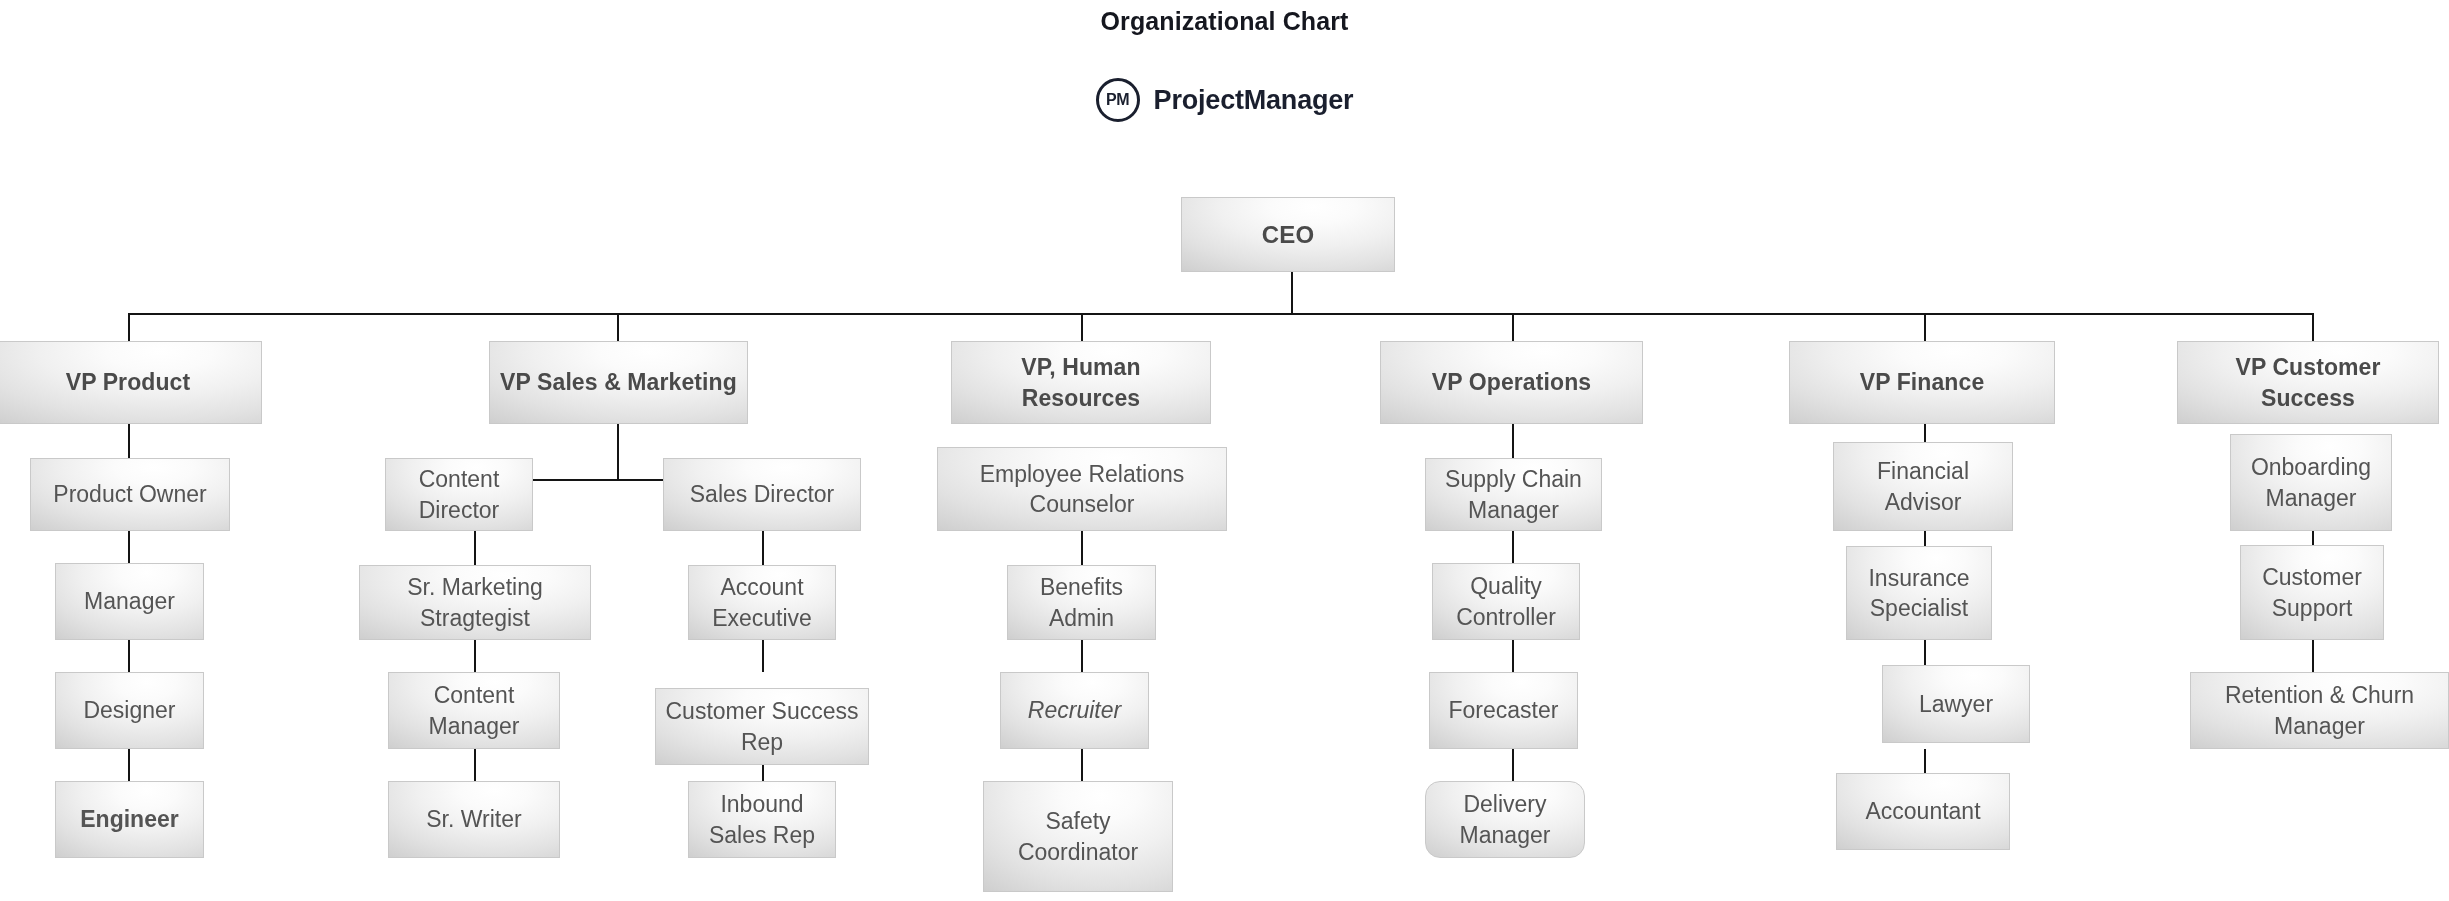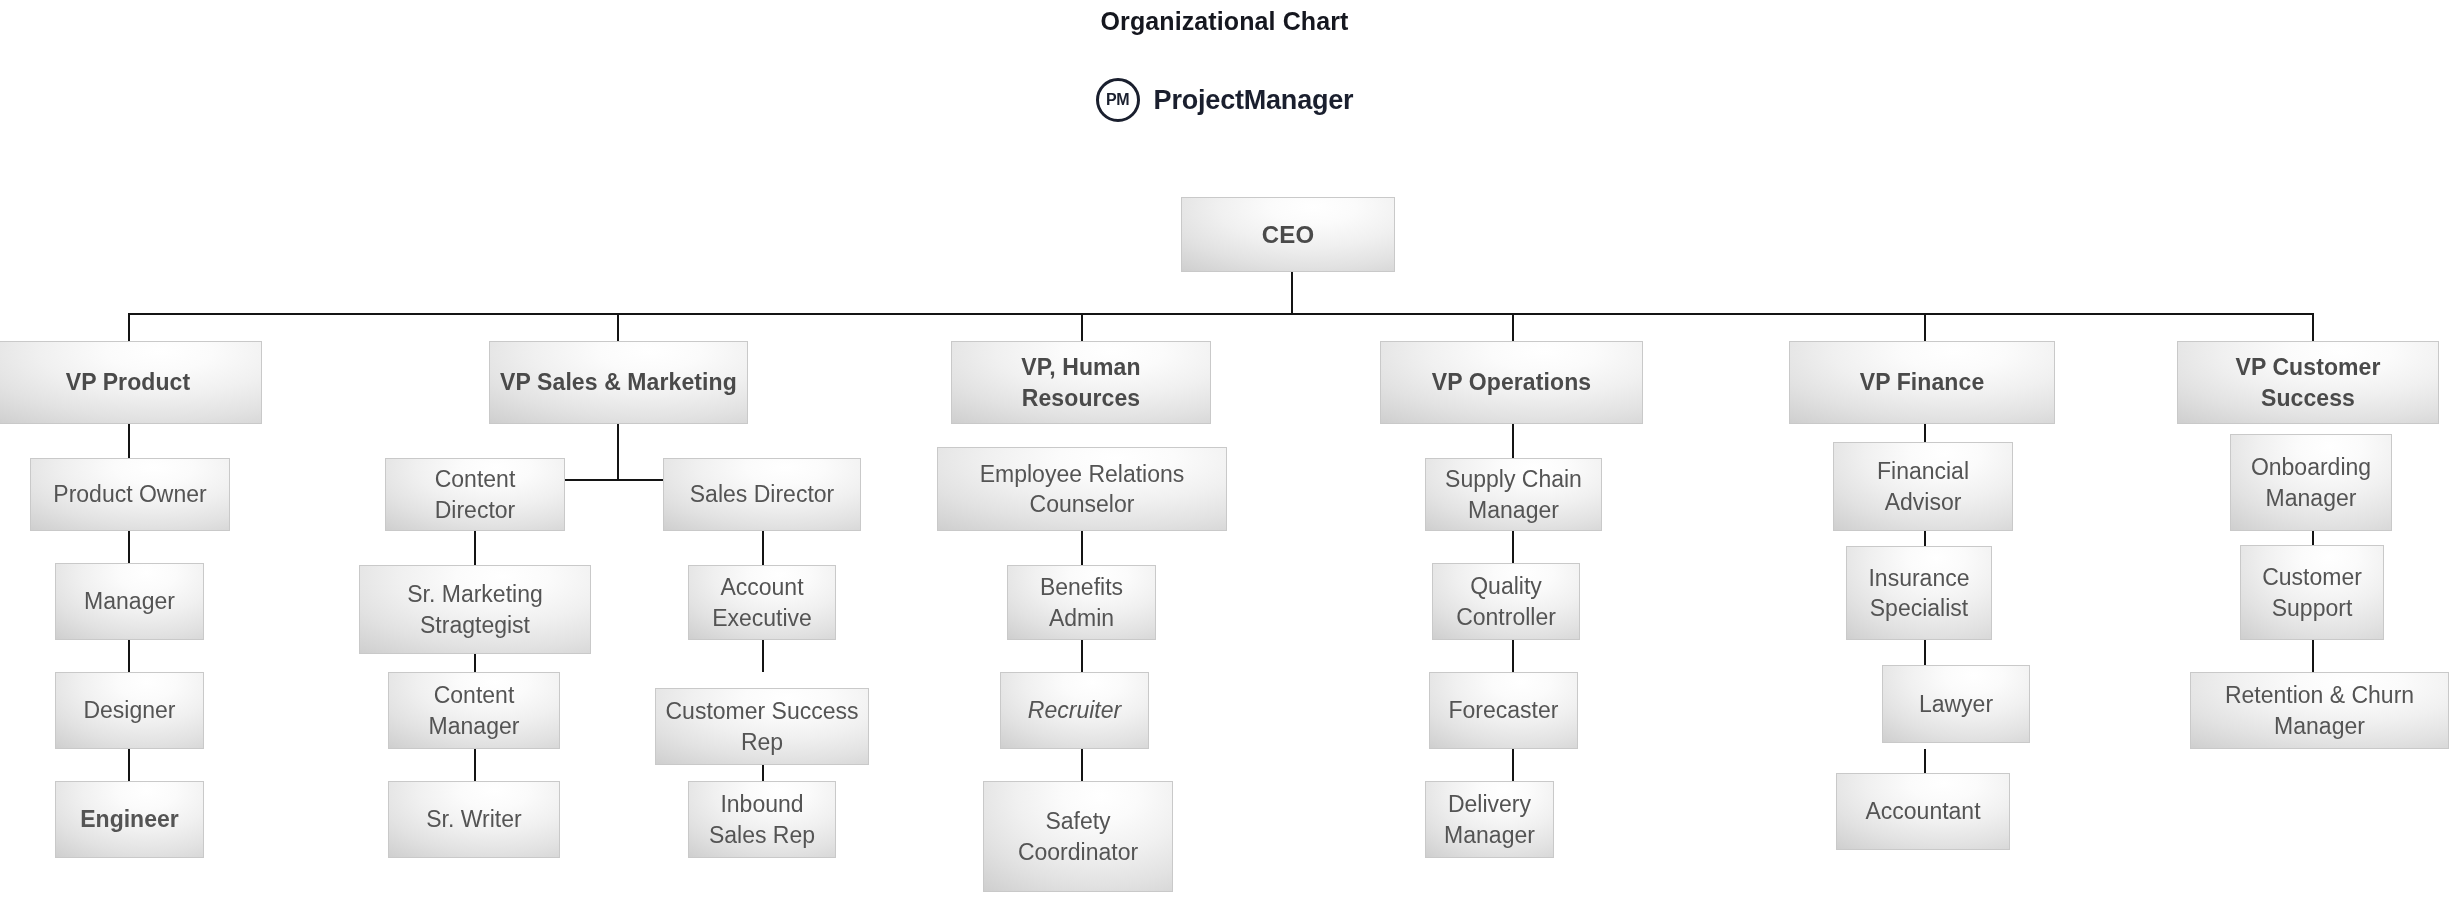--- a/index.html
+++ b/index.html
@@ -144,24 +144,24 @@
   <div class="node" style="left:55px;top:672px;width:149px;height:77px;">
     <span class="lbl">Designer</span>
   </div>
   <div class="node" style="left:55px;top:781px;width:149px;height:77px;font-weight:bold;">
     <span class="lbl">Engineer</span>
   </div>
 
   <div class="node lead" style="left:489px;top:341px;width:259px;height:83px;">
     <span class="lbl">VP Sales &amp; Marketing</span>
   </div>
-  <div class="node" style="left:385px;top:458px;width:180px;height:73px;">
+  <div class="node" style="left:385px;top:458px;width:148px;height:73px;">
     <span class="lbl">Content Director</span>
   </div>
-  <div class="node" style="left:359px;top:565px;width:232px;height:89px;">
+  <div class="node" style="left:359px;top:565px;width:232px;height:75px;">
     <span class="lbl">Sr. Marketing Stragtegist</span>
   </div>
   <div class="node" style="left:388px;top:672px;width:172px;height:77px;">
     <span class="lbl">Content Manager</span>
   </div>
   <div class="node" style="left:388px;top:781px;width:172px;height:77px;">
     <span class="lbl">Sr. Writer</span>
   </div>
   <div class="node" style="left:663px;top:458px;width:198px;height:73px;">
     <span class="lbl">Sales Director</span>
@@ -197,21 +197,21 @@
   </div>
   <div class="node" style="left:1425px;top:458px;width:177px;height:73px;">
     <span class="lbl">Supply Chain Manager</span>
   </div>
   <div class="node" style="left:1432px;top:563px;width:148px;height:77px;">
     <span class="lbl">Quality Controller</span>
   </div>
   <div class="node" style="left:1429px;top:672px;width:149px;height:77px;">
     <span class="lbl">Forecaster</span>
   </div>
-  <div class="node" style="left:1425px;top:781px;width:129px;height:77px;">
+  <div class="node" style="left:1425px;top:781px;width:160px;height:77px;border-radius:15px;">
     <span class="lbl">Delivery Manager</span>
   </div>
 
   <div class="node lead" style="left:1789px;top:341px;width:266px;height:83px;">
     <span class="lbl">VP Finance</span>
   </div>
   <div class="node" style="left:1833px;top:442px;width:180px;height:89px;">
     <span class="lbl">Financial Advisor</span>
   </div>
   <div class="node" style="left:1846px;top:546px;width:146px;height:94px;">

